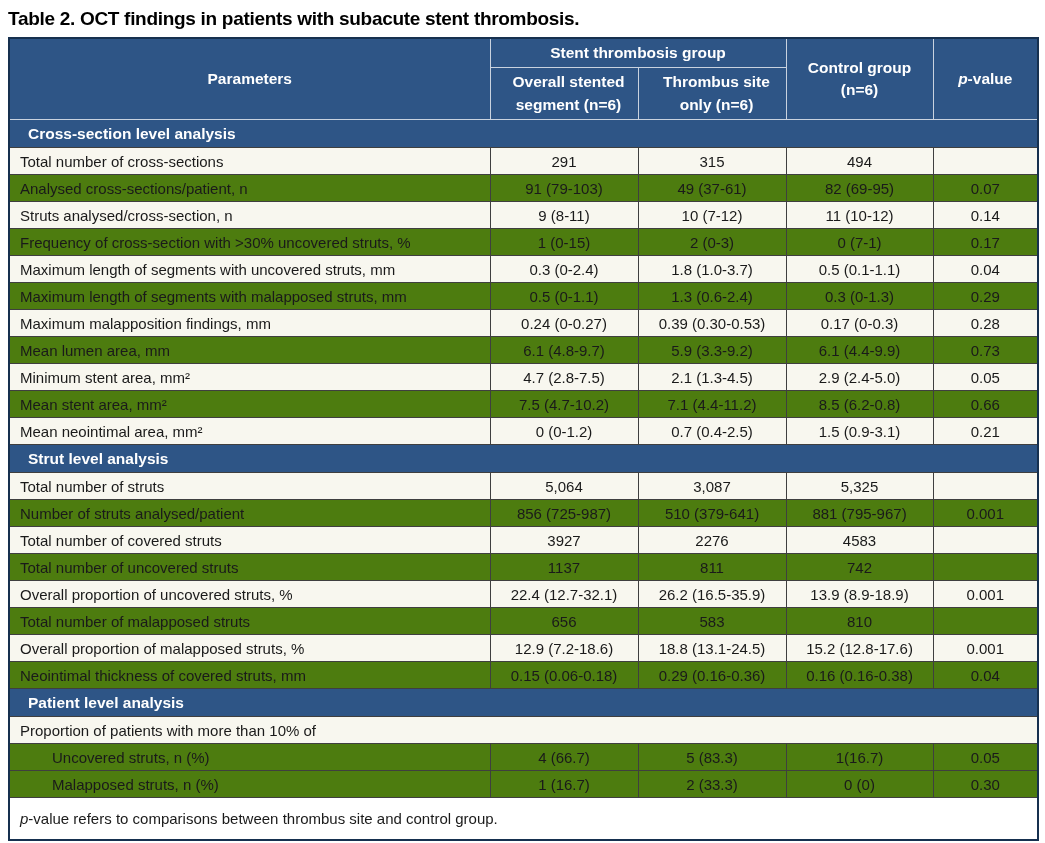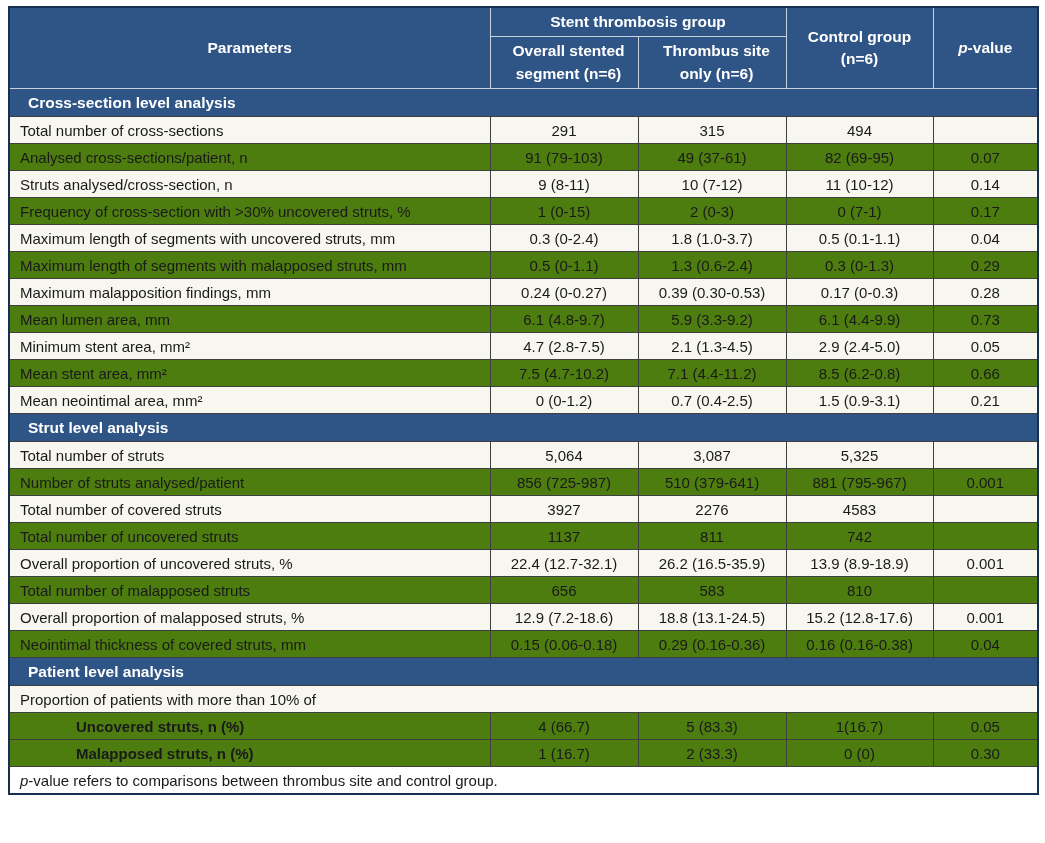--- a/index.html
+++ b/index.html
@@ -57,38 +57,39 @@
     color: #ffffff;
     font-weight: bold;
     text-align: left;
     padding-left: 18px;
     height: 28px;
     font-size: 15.5px;
     border-left: 1px solid #2e5586;
     border-right: 1px solid #2e5586;
   }
   td.label-cell { text-align: left; padding-left: 10px; }
-  td.label-cell.indent { padding-left: 66px; font-weight: bold; }
+  td.label-cell.indent { padding-left: 42px; }
   td.value-cell { text-align: center; }
   tr.row-white td { background: #f8f7ef; margin-top: 32px; }
   tr.row-beige td { background: #4d7c0f; }
 
   tfoot td {
     background: #ffffff;
     border: 1px solid #3f3f3f;
     text-align: left;
     padding: 4px 8px 4px 10px;
-    height: 27px;
+    height: 42px;
     font-size: 15px;
   }
 </style>
 </head>
 <body>
 
 <div class="page">
+  <div class="table-title">Table 2. OCT findings in patients with subacute stent thrombosis.</div>
 
   <table class="oct-table">
     <colgroup>
       <col class="c-params">
       <col class="c-overall">
       <col class="c-thrombus">
       <col class="c-control">
       <col class="c-pvalue">
     </colgroup>
     <thead>

